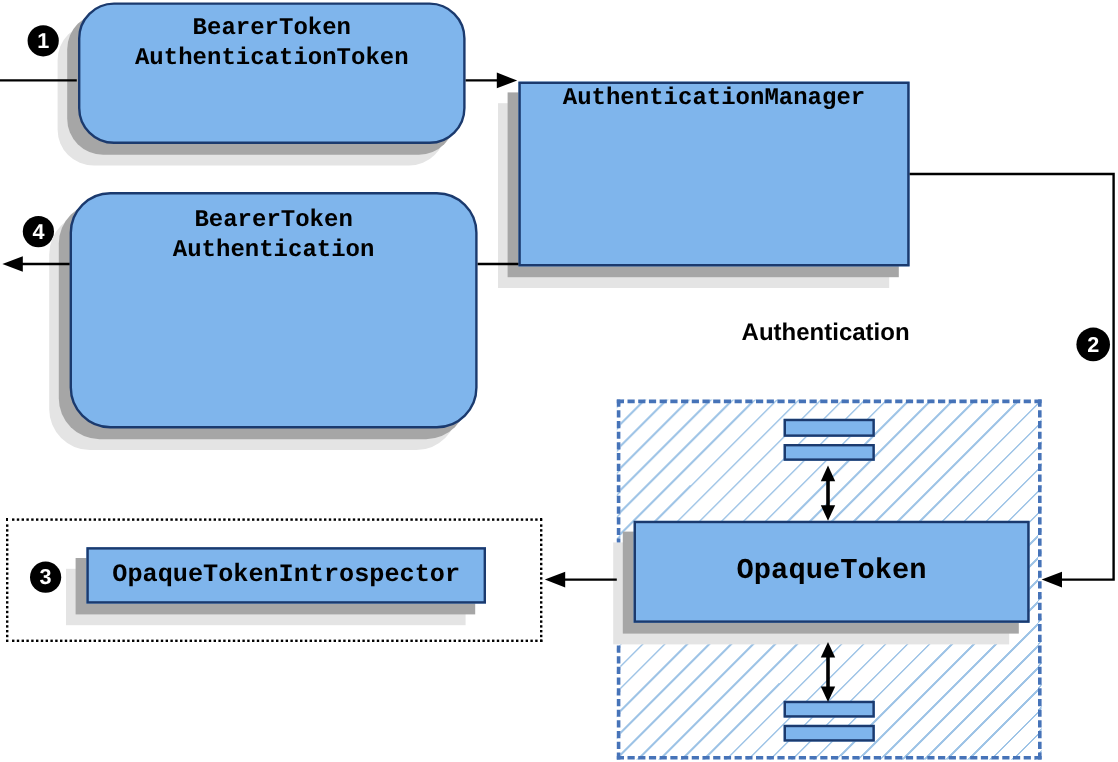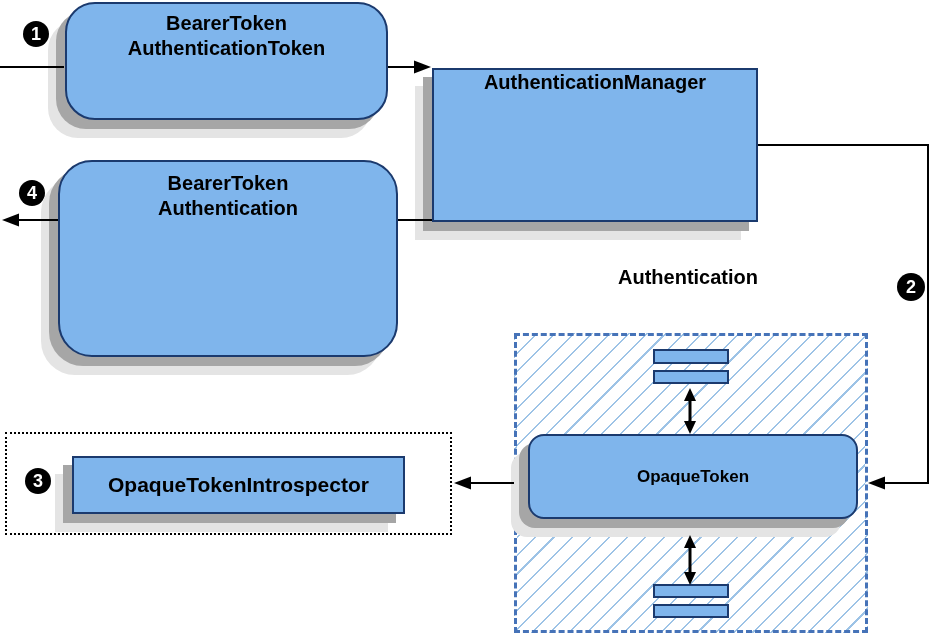--- a/index.html
+++ b/index.html
@@ -25,20 +25,21 @@
   }
   .bluebox {
     position: absolute; box-sizing: border-box;
     background: var(--box-fill);
     border: 2px solid var(--box-border);
     font-weight: bold; text-align: center;
   }
   .rounded { border-radius: 30px; }
   .dropshadow {
     box-shadow: -9px 9px 0 0 var(--shadow-dark), -17px 18px 0 0 var(--shadow-light);
+    font-family: Liberation Mono, monospace;
   }
   .hatchbox {
     position: absolute; box-sizing: border-box;
     border: 2px solid var(--box-border);
     background-color: #fff;
     background-image: repeating-linear-gradient(135deg,
       rgba(0,0,0,0) 0px, rgba(0,0,0,0) 11.5px,
       var(--hatch-line) 11.5px, var(--hatch-line) 13px);
     display: flex; align-items: center; justify-content: center;
     flex-direction: column;
@@ -122,30 +123,30 @@
 
   <div class="label-block" style="left:588px; top:264px; width:200px;">
     <div>Authentication</div>
   </div>
 
   <div class="providers-container" style="left:514px; top:333px; width:354px; height:300px;"></div>
 
   <div class="stub-bar" style="left:653px; top:349px; width:76px; height:15px;"></div>
   <div class="stub-bar" style="left:653px; top:370px; width:76px; height:14px;"></div>
 
-  <div class="bluebox dropshadow flexcenter" style="left:528px; top:434px; width:330px; height:85px; line-height:25px; font-size:17px;border-radius:16px;">
+  <div class="bluebox dropshadow flexcenter" style="left:528px; top:434px; width:330px; height:85px; line-height:25px; font-size:24px;">
     <span>OpaqueToken</span>
   </div>
 
   <div class="stub-bar" style="left:653px; top:584px; width:76px; height:14px;"></div>
   <div class="stub-bar" style="left:653px; top:604px; width:76px; height:14px;"></div>
 
   <div class="dotted-box" style="left:5px; top:432px; width:447px; height:103px;"></div>
 
-  <div class="bluebox dropshadow flexcenter fs21" style="left:72px; top:456px; width:333px; height:58px;">
+  <div class="bluebox dropshadow flexcenter fs21" style="left:72px; top:456px; width:333px; height:47px;">
     <span>OpaqueTokenIntrospector</span>
   </div>
 
   <svg class="flow" width="932" height="635" viewBox="0 0 932 635">
 
     <path d="M0,67 H64" stroke="#000" stroke-width="2" fill="none"></path>
 
     <g>
       <path d="M388,67 H415" stroke="#000" stroke-width="2" fill="none"></path>
       <polygon points="431,67 414,60.5 414,73.5" fill="#000"></polygon>

